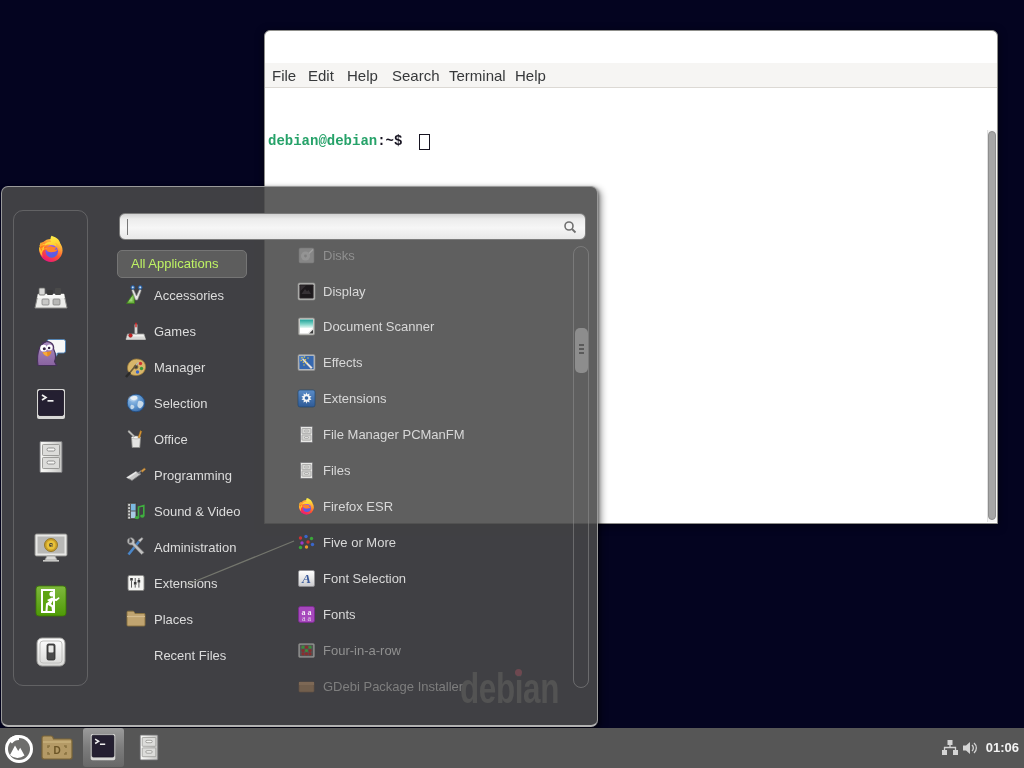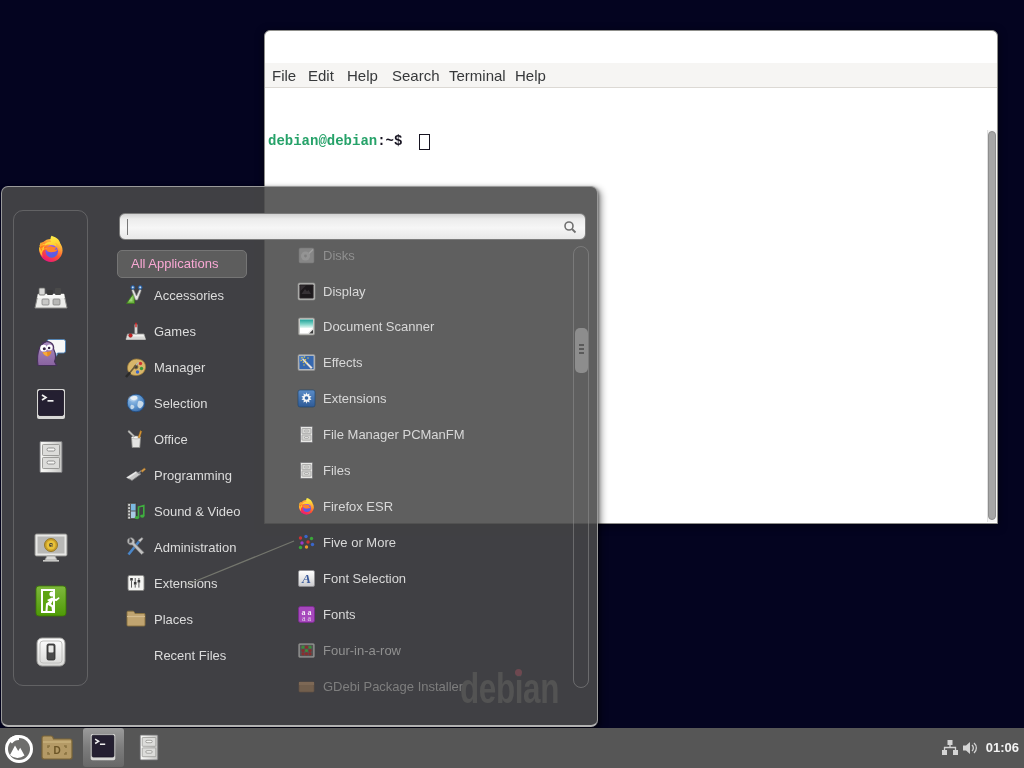--- a/index.html
+++ b/index.html
@@ -69,21 +69,21 @@
   #search {
     position:absolute; left:117px; top:26px; width:467px; height:27px;
     border:1px solid #7c7c7c; border-radius:6px;
     background:linear-gradient(180deg,#d2d2d2 0%,#ececec 20%,#f6f6f6 55%,#e8e8e8 100%);
   }
   #search .tcur { position:absolute; left:7px; top:5px; width:1px; height:16px; background:#777; }
 
   #allapps {
     position:absolute; left:115px; top:63px; width:130px; height:28px;
     background:#5d5d5d; border:1px solid #757575; border-radius:5px;
-    color:#f9a8d4; font-size:13px; line-height:26px; padding-left:13px;
+    color:#bef264; font-size:13px; line-height:26px; padding-left:13px;
   }
   .cat { position:absolute; left:117px; height:20px; color:#dcdcdc; font-size:13px; white-space:nowrap; }
   .cat .ci { position:absolute; left:6px; top:-2px; width:22px; height:22px; }
   .cat .cl { position:absolute; left:35px; top:2px; }
 
   .app { position:absolute; left:284px; height:22px; color:#d8d8d8; font-size:13px; white-space:nowrap; }
   .app .ai { position:absolute; left:11px; top:1px; width:19px; height:19px; }
   .app .al { position:absolute; left:37px; top:3px; }
   .app.dim { color:#909090; }
 

